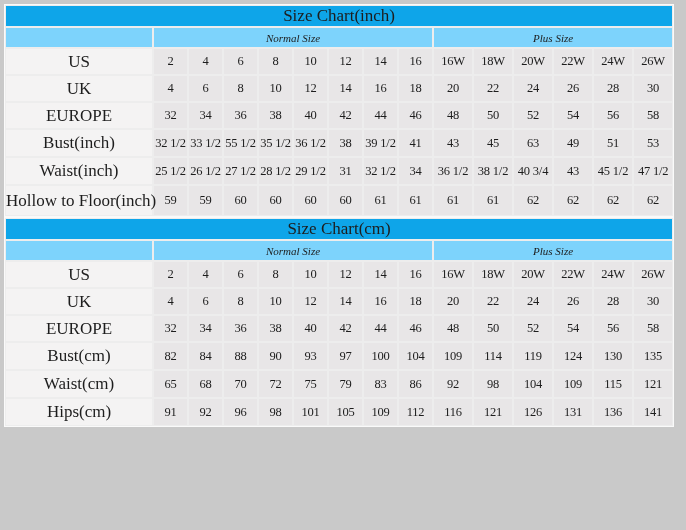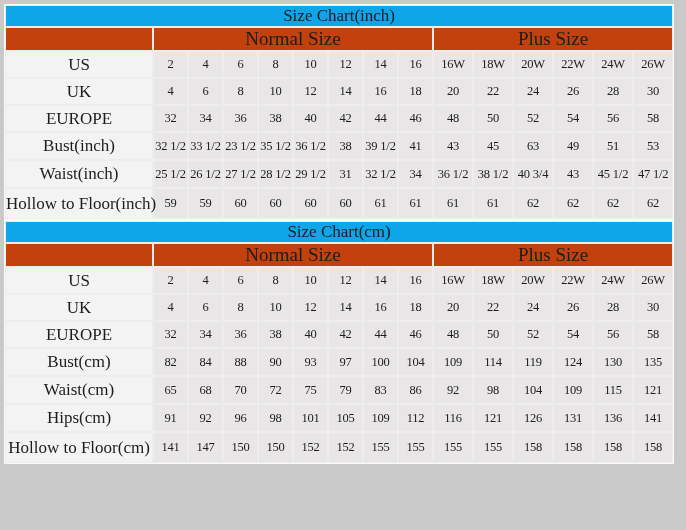--- a/index.html
+++ b/index.html
@@ -35,23 +35,24 @@
     vertical-align: middle;
     white-space: nowrap;
     box-shadow: 0 0 0 1px rgba(0,0,0,0.05);
   }
   td.title {
     background: #0ea5e9;
     font-size: 17px;
     height: 20px;
   }
   td.hdr {
-    background: #c2410c;
-    font-size: 19px;
+    background: #7dd3fc;
+    font-size: 11px;
     height: 19px;
+    font-style: italic;
   }
   td.label {
     background: #f4f3f3;
     font-size: 17px;
   }
   td.data {
     background: #e8e6e7;
     font-size: 12.5px;
     letter-spacing: -0.2px;
   }
@@ -141,21 +142,21 @@
           <td class="data">50</td>
           <td class="data">52</td>
           <td class="data">54</td>
           <td class="data">56</td>
           <td class="data">58</td>
         </tr>
         <tr class="r-measure">
           <td class="label">Bust(inch)</td>
           <td class="data">32 1/2</td>
           <td class="data">33 1/2</td>
-          <td class="data">23 1/2</td>
+          <td class="data">55 1/2</td>
           <td class="data">35 1/2</td>
           <td class="data">36 1/2</td>
           <td class="data">38</td>
           <td class="data">39 1/2</td>
           <td class="data">41</td>
           <td class="data">43</td>
           <td class="data">45</td>
           <td class="data">63</td>
           <td class="data">49</td>
           <td class="data">51</td>
@@ -322,33 +323,16 @@
           <td class="data">105</td>
           <td class="data">109</td>
           <td class="data">112</td>
           <td class="data">116</td>
           <td class="data">121</td>
           <td class="data">126</td>
           <td class="data">131</td>
           <td class="data">136</td>
           <td class="data">141</td>
         </tr>
-        <tr class="r-hollow">
-          <td class="label">Hollow to Floor(cm)</td>
-          <td class="data">141</td>
-          <td class="data">147</td>
-          <td class="data">150</td>
-          <td class="data">150</td>
-          <td class="data">152</td>
-          <td class="data">152</td>
-          <td class="data">155</td>
-          <td class="data">155</td>
-          <td class="data">155</td>
-          <td class="data">155</td>
-          <td class="data">158</td>
-          <td class="data">158</td>
-          <td class="data">158</td>
-          <td class="data">158</td>
-        </tr>
       </tbody>
   </table>
 
 </div>
 
 </body></html>

